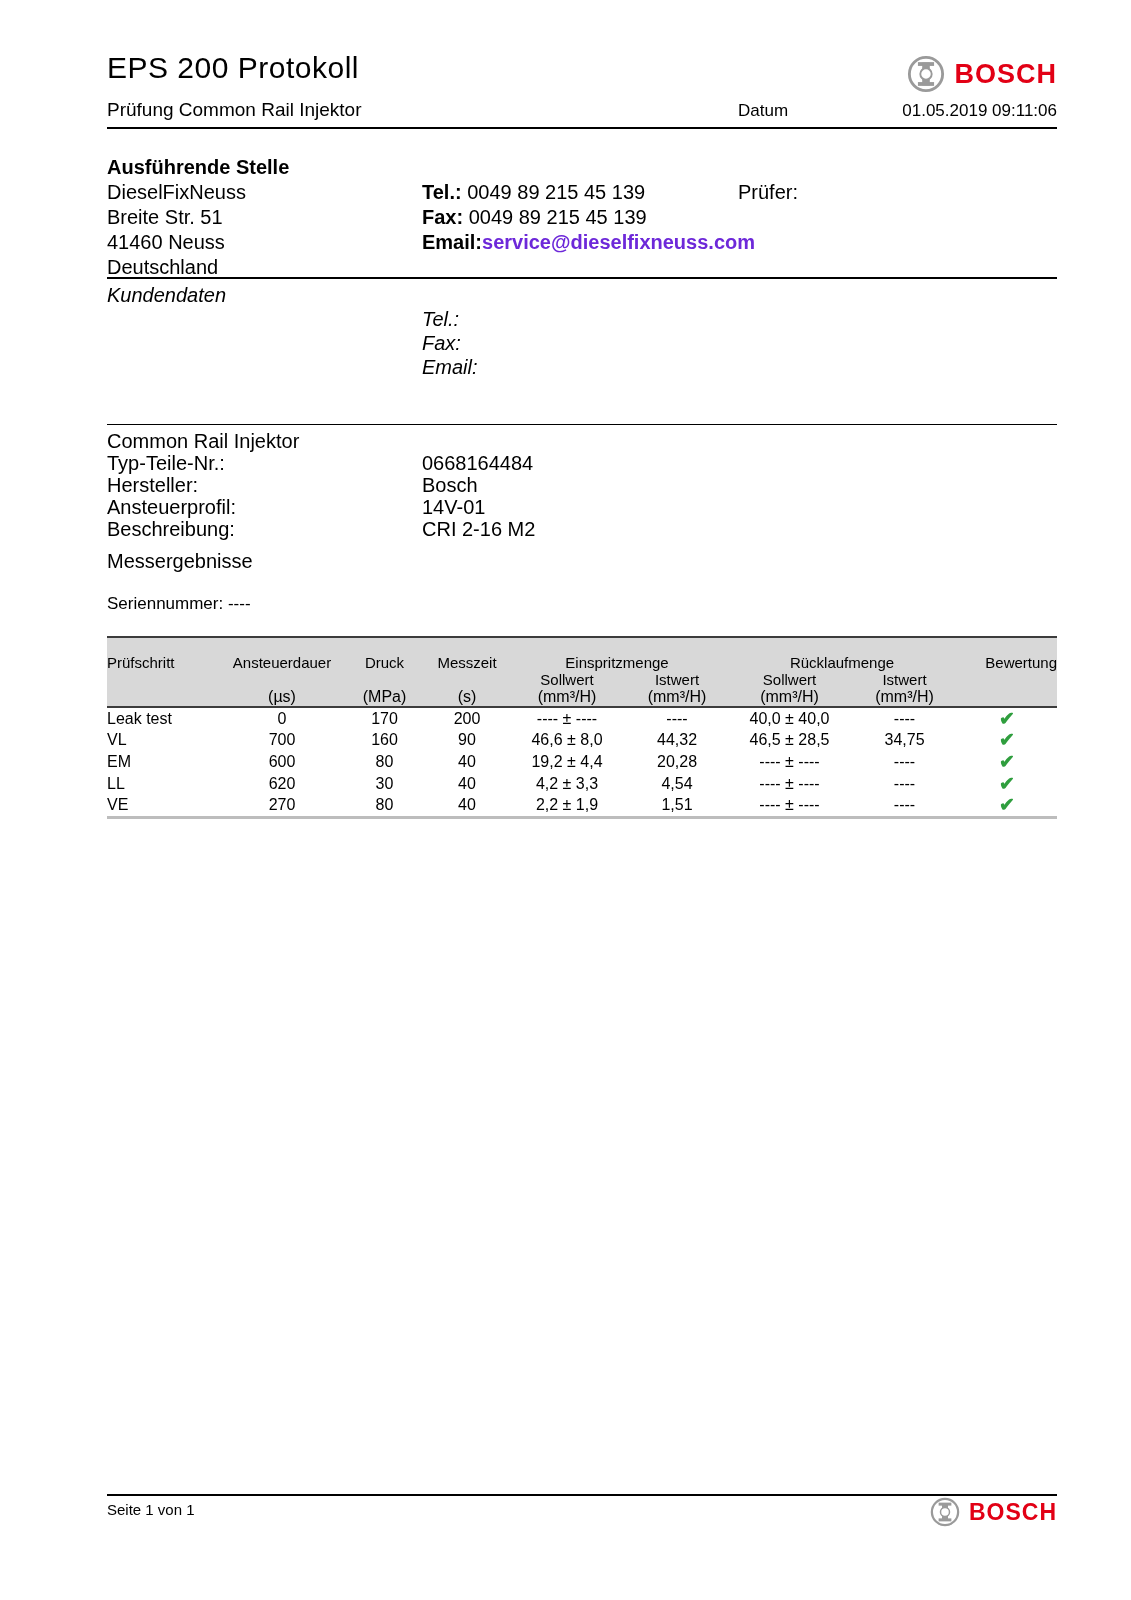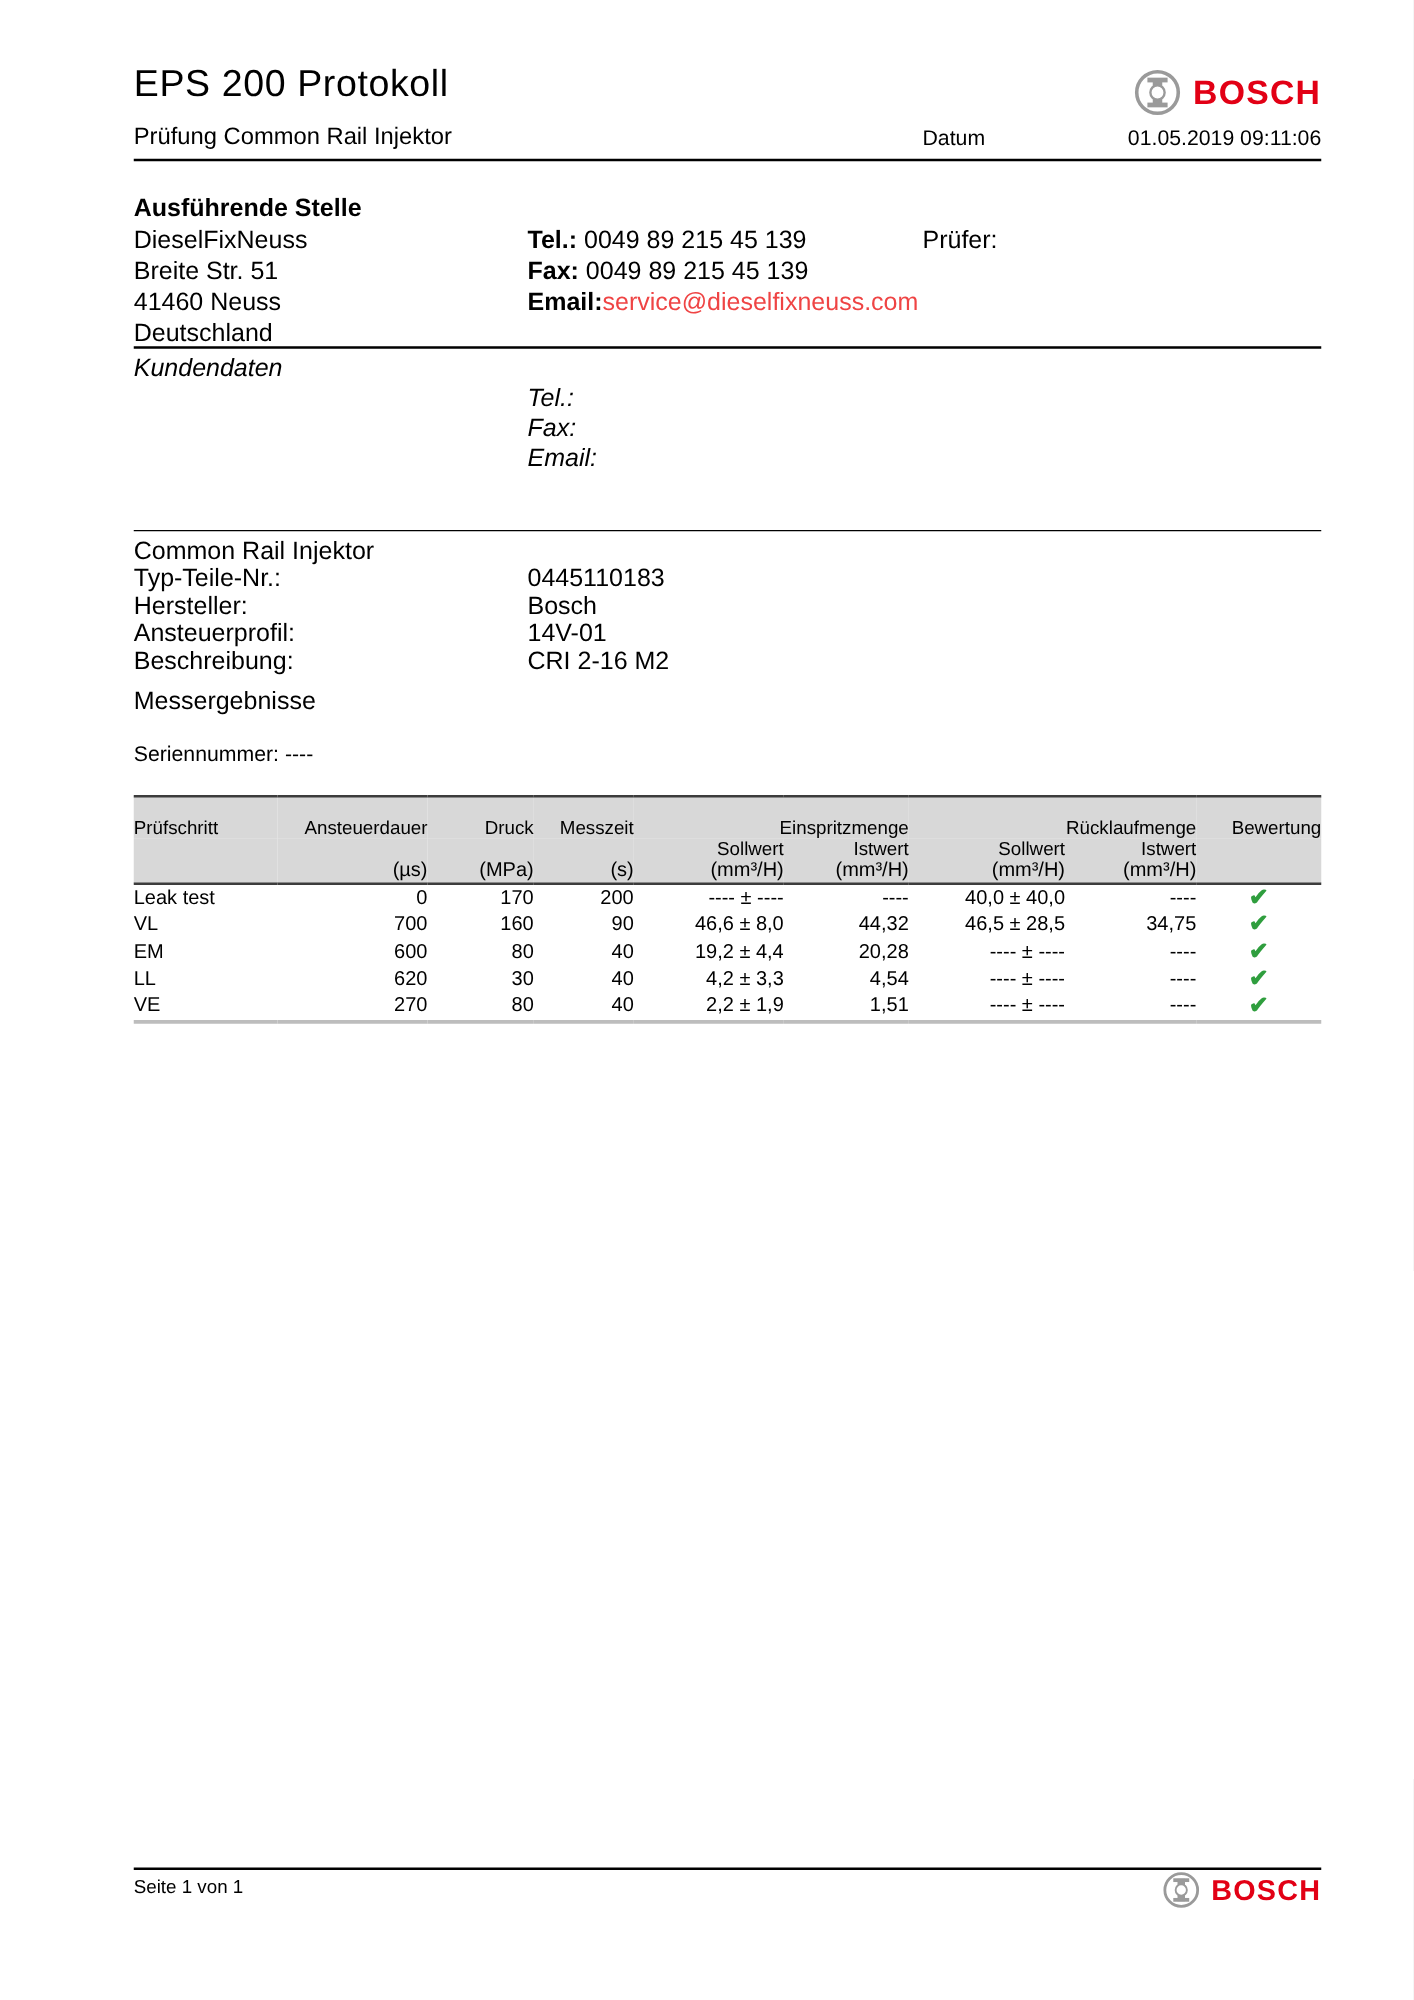--- a/index.html
+++ b/index.html
@@ -24,37 +24,37 @@
   .brand-word { font-weight:bold; color:#e20015; font-size:27px; letter-spacing:1px; }
   .brand-footer .brand-word { font-size:23px; }
 
   .section { position:absolute; left:0; width:100%; font-size:20px; }
   .cols { display:grid; grid-template-columns:315px 316px 1fr; }
   .lh25 { line-height:25px; }
   .lh24 { line-height:24px;font-style:italic; }
   .lh22 { line-height:22px; }
   .b { font-weight:bold; }
   .spacer-line { visibility:hidden; }
-  a.email-link { color:#ef4444; text-decoration:none; }
+  a.email-link { color:#6d28d9; text-decoration:none;font-weight:bold; }
 
   .inj-grid { display:grid; grid-template-columns:315px 1fr; }
 
   .h2 { position:absolute; left:0; font-size:20px; }
   .serial { position:absolute; left:0; font-size:17px; }
 
   table.results { position:absolute; top:636px; left:0; width:950px; border-collapse:collapse; table-layout:fixed;
     border-top:2px solid #3c3c3c; border-bottom:3px solid #bdbdbd; }
   table.results thead td { background:#d8d8d8; font-size:15px; }
   table.results thead tr.r1 td { height:20px; padding-top:16px; }
   table.results thead tr.r2 td { height:17px; }
   table.results thead tr.r3 td { height:17px; font-size:16px; }
   table.results thead { border-bottom:2px solid #3c3c3c; }
   table.results tbody td { height:22px; font-size:16px; }
   td.al { text-align:left; }
-  td.ac { text-align:right; }
+  td.ac { text-align:center; }
   td.ar { text-align:right; }
   td.check-cell { text-align:center; }
   .check { color:#2f9e3e; font-size:19px; font-weight:bold; line-height:1; }
 
   .footer-rule { top:1494px; }
   .footer-page { position:absolute; top:1501px; left:0; font-size:15px; }
   .brand-footer { top:1497px; right:0; }
 </style>
 </head>
 <body>
@@ -113,21 +113,21 @@
         <div>Fax:</div>
         <div>Email:</div>
       </div>
     </div>
     <div class="rule rule-thin" style="top:424px;"></div>
 
     <div class="section lh22" style="top:430px;">
       <div>Common Rail Injektor</div>
       <div class="inj-grid">
         <div>Typ-Teile-Nr.:</div>
-        <div>0445110183</div>
+        <div>0668164484</div>
       </div>
       <div class="inj-grid">
         <div>Hersteller:</div>
         <div>Bosch</div>
       </div>
       <div class="inj-grid">
         <div>Ansteuerprofil:</div>
         <div>14V-01</div>
       </div>
       <div class="inj-grid">

